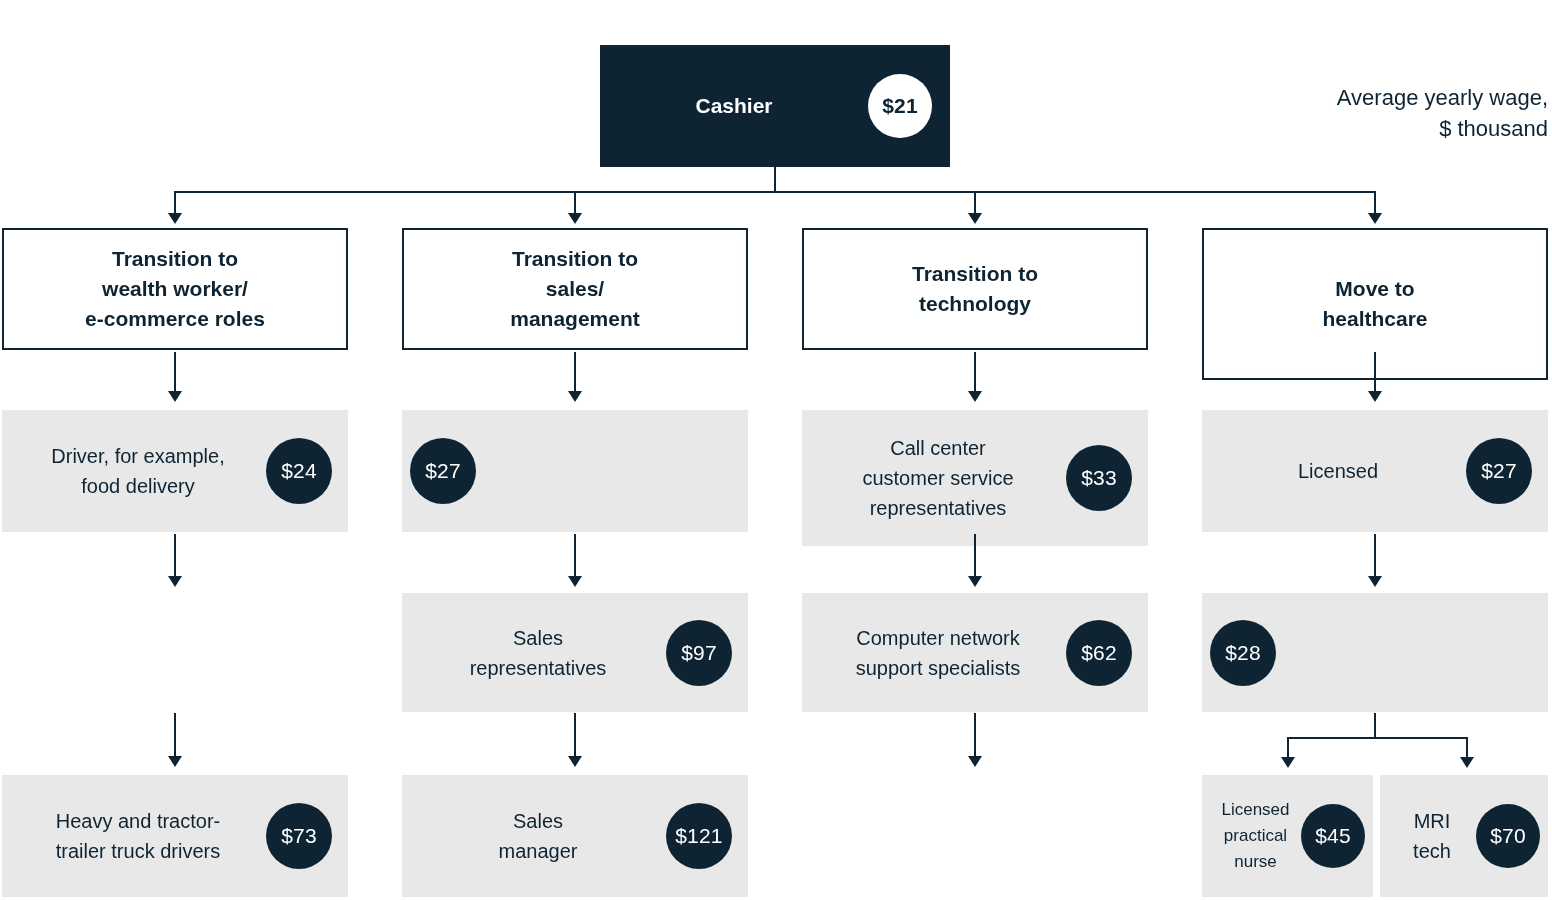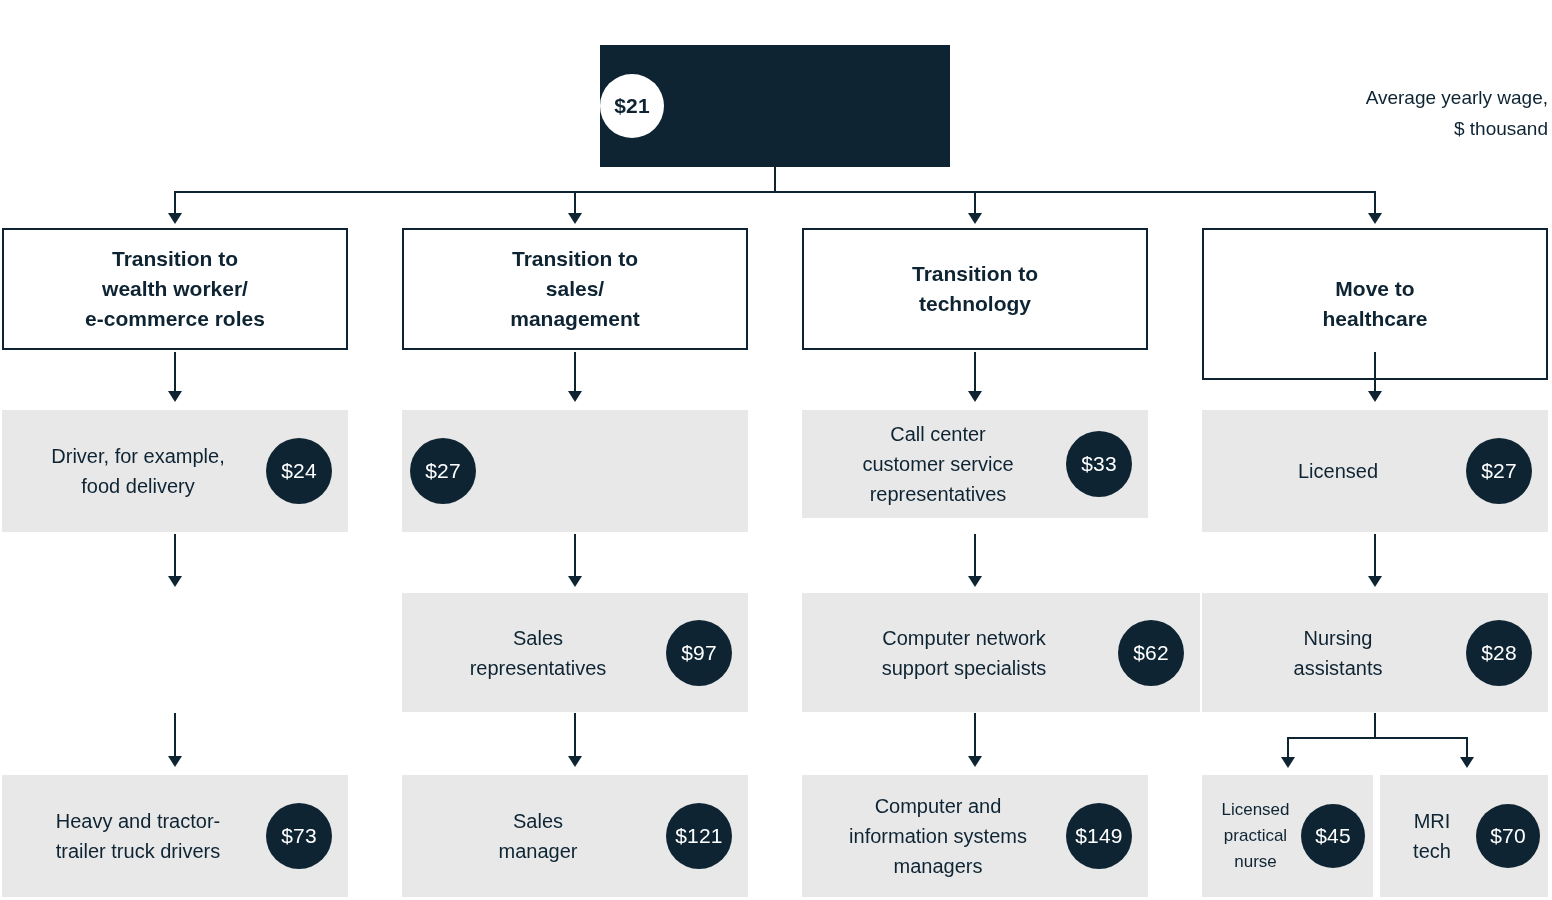--- a/index.html
+++ b/index.html
@@ -23,39 +23,40 @@
   .badge{
     flex:0 0 auto;width:66px;height:66px;margin-right:16px;border-radius:50%;
     background:var(--navy);color:var(--white);display:flex;align-items:center;
     justify-content:center;font-size:21px;letter-spacing:.2px;
   }
   .badge.light{background:var(--white);color:var(--navy);width:64px;height:64px;margin-right:18px;font-weight:bold;}
   .split .badge{width:64px;height:64px;margin-right:8px;}
   .small-label{font-size:17px !important;line-height:26px !important;}
   .note{
     position:absolute;right:4px;top:82px;text-align:right;white-space:pre-line;
-    font-size:19px;line-height:31px;color:var(--navy);
+    font-size:22px;line-height:31px;color:var(--navy);
   }
   .vline{position:absolute;width:2px;background:var(--navy);}
   .hline{position:absolute;height:2px;background:var(--navy);}
   .ahead{
     position:absolute;width:0;height:0;
     border-left:7px solid transparent;border-right:7px solid transparent;
     border-top:11px solid var(--navy);
   }
 </style>
 </head>
 <body>
 
 <div class="stage">
 
   <div class="note">Average yearly wage,
 $ thousand</div>
 
   <div class="node root-node" style="left:600px;top:45px;width:350px;height:122px;">
+    <div class="label">Cashier</div>
     <div class="badge light">$21</div>
   </div>
 
   <div class="vline" style="left:774px;top:167px;height:26px;"></div>
   <div class="hline" style="left:174px;top:191px;width:1202px;"></div>
 
   <div class="vline" style="left:174px;top:191px;height:24px;"></div>
   <div class="ahead" style="left:168px;top:213px;"></div>
   <div class="vline" style="left:574px;top:191px;height:24px;"></div>
   <div class="ahead" style="left:568px;top:213px;"></div>
@@ -93,21 +94,21 @@
   <div class="ahead" style="left:1368px;top:391px;"></div>
 
   <div class="node step" style="left:2px;top:410px;width:346px;height:122px;">
     <div class="label">Driver, for example,
 food delivery</div>
     <div class="badge">$24</div>
   </div>
   <div class="node step" style="left:402px;top:410px;width:346px;height:122px;">
     <div class="badge">$27</div>
   </div>
-  <div class="node step" style="left:802px;top:410px;width:346px;height:108px;">
+  <div class="node step" style="left:802px;top:410px;width:346px;height:136px;">
     <div class="label">Call center
 customer service
 representatives</div>
     <div class="badge">$33</div>
   </div>
   <div class="node step" style="left:1202px;top:410px;width:346px;height:122px;">
     <div class="label">Licensed</div>
     <div class="badge">$27</div>
   </div>
 
@@ -118,28 +119,26 @@
   <div class="vline" style="left:974px;top:534px;height:43px;"></div>
   <div class="ahead" style="left:968px;top:576px;"></div>
   <div class="vline" style="left:1374px;top:534px;height:43px;"></div>
   <div class="ahead" style="left:1368px;top:576px;"></div>
 
   <div class="node step" style="left:402px;top:593px;width:346px;height:119px;">
     <div class="label">Sales
 representatives</div>
     <div class="badge">$97</div>
   </div>
-  <div class="node step" style="left:802px;top:593px;width:398px;height:119px;">
+  <div class="node step" style="left:802px;top:593px;width:346px;height:119px;">
     <div class="label">Computer network
 support specialists</div>
     <div class="badge">$62</div>
   </div>
   <div class="node step" style="left:1202px;top:593px;width:346px;height:119px;">
-    <div class="label">Nursing
-assistants</div>
     <div class="badge">$28</div>
   </div>
 
   <div class="vline" style="left:174px;top:713px;height:44px;"></div>
   <div class="ahead" style="left:168px;top:756px;"></div>
   <div class="vline" style="left:574px;top:713px;height:44px;"></div>
   <div class="ahead" style="left:568px;top:756px;"></div>
   <div class="vline" style="left:974px;top:713px;height:44px;"></div>
   <div class="ahead" style="left:968px;top:756px;"></div>
 
@@ -153,26 +152,20 @@
   <div class="node step" style="left:2px;top:775px;width:346px;height:122px;">
     <div class="label">Heavy and tractor-
 trailer truck drivers</div>
     <div class="badge">$73</div>
   </div>
   <div class="node step" style="left:402px;top:775px;width:346px;height:122px;">
     <div class="label">Sales
 manager</div>
     <div class="badge">$121</div>
   </div>
-  <div class="node step" style="left:802px;top:775px;width:346px;height:122px;">
-    <div class="label">Computer and
-information systems
-managers</div>
-    <div class="badge">$149</div>
-  </div>
 
   <div class="node step split" style="left:1202px;top:775px;width:171px;height:122px;">
     <div class="label small-label">Licensed
 practical
 nurse</div>
     <div class="badge">$45</div>
   </div>
   <div class="node step split" style="left:1380px;top:775px;width:168px;height:122px;">
     <div class="label">MRI
 tech</div>

